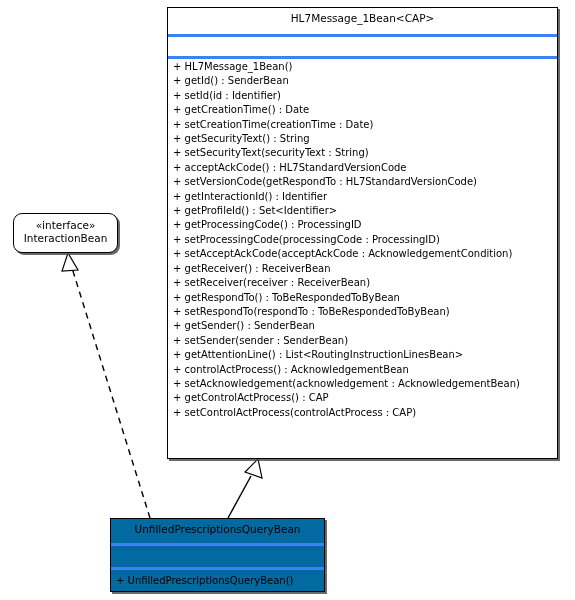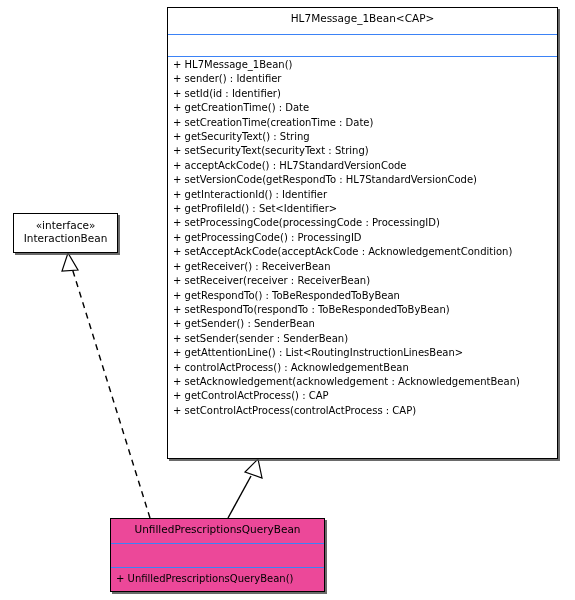--- a/index.html
+++ b/index.html
@@ -35,21 +35,21 @@
     position: absolute;
     box-sizing: border-box;
     border: 1px solid #000000;
     box-shadow: 2px 2px 0 0 rgba(80,80,80,0.85);
     background: #ffffff;
   }
   .uml-box .compartment {
     box-sizing: border-box;
   }
   .uml-box .compartment + .compartment {
-    border-top: 1px solid #3b82f6;
+    border-top: 3px solid #3b82f6;
   }
   .uml-name {
     text-align: center;
     font-size: 10.5px;
     color: #000000;
     line-height: 13px;
     padding: 4px 4px 4px 4px;
     white-space: nowrap;
   }
   .uml-stereotype {
@@ -82,33 +82,34 @@
   }
   #class-hl7message .hdr { height: 26px; }
   #class-hl7message .attrs { height: 22px; }
 
   #iface-interactionbean {
     left: 13px;
     top: 213px;
     width: 105px;
     height: 40px;
     background: #ffffff;
+    border-radius: 9px;
   }
   #iface-interactionbean .uml-name {
     padding: 5px 3px;
   }
 
   #class-unfilled {
     left: 110px;
     top: 518px;
     width: 215px;
     height: 74px;
     background: #ffffd0;
   }
-  #class-unfilled .compartment { background: #ec4899; }
+  #class-unfilled .compartment { background: #0369a1; }
   #class-unfilled .hdr { height: 24px; }
   #class-unfilled .attrs { height: 24px; }
   #class-unfilled .ops { height: 24px; }
   #class-unfilled .member { line-height: 22px; }
 </style>
 </head>
 <body>
 
 <div id="canvas">
 
@@ -128,32 +129,32 @@
   <div class="uml-box" id="class-hl7message">
 
     <div class="compartment hdr">
       <div class="uml-name">HL7Message_1Bean&lt;CAP&gt;</div>
     </div>
 
     <div class="compartment attrs uml-empty"></div>
 
     <div class="compartment ops uml-members">
       <div class="member">+ HL7Message_1Bean()</div>
-      <div class="member">+ sender() : Identifier</div>
+      <div class="member">+ getId() : SenderBean</div>
       <div class="member">+ setId(id : Identifier)</div>
       <div class="member">+ getCreationTime() : Date</div>
       <div class="member">+ setCreationTime(creationTime : Date)</div>
       <div class="member">+ getSecurityText() : String</div>
       <div class="member">+ setSecurityText(securityText : String)</div>
       <div class="member">+ acceptAckCode() : HL7StandardVersionCode</div>
       <div class="member">+ setVersionCode(getRespondTo : HL7StandardVersionCode)</div>
       <div class="member">+ getInteractionId() : Identifier</div>
       <div class="member">+ getProfileId() : Set&lt;Identifier&gt;</div>
+      <div class="member">+ getProcessingCode() : ProcessingID</div>
       <div class="member">+ setProcessingCode(processingCode : ProcessingID)</div>
-      <div class="member">+ getProcessingCode() : ProcessingID</div>
       <div class="member">+ setAcceptAckCode(acceptAckCode : AcknowledgementCondition)</div>
       <div class="member">+ getReceiver() : ReceiverBean</div>
       <div class="member">+ setReceiver(receiver : ReceiverBean)</div>
       <div class="member">+ getRespondTo() : ToBeRespondedToByBean</div>
       <div class="member">+ setRespondTo(respondTo : ToBeRespondedToByBean)</div>
       <div class="member">+ getSender() : SenderBean</div>
       <div class="member">+ setSender(sender : SenderBean)</div>
       <div class="member">+ getAttentionLine() : List&lt;RoutingInstructionLinesBean&gt;</div>
       <div class="member">+ controlActProcess() : AcknowledgementBean</div>
       <div class="member">+ setAcknowledgement(acknowledgement : AcknowledgementBean)</div>

